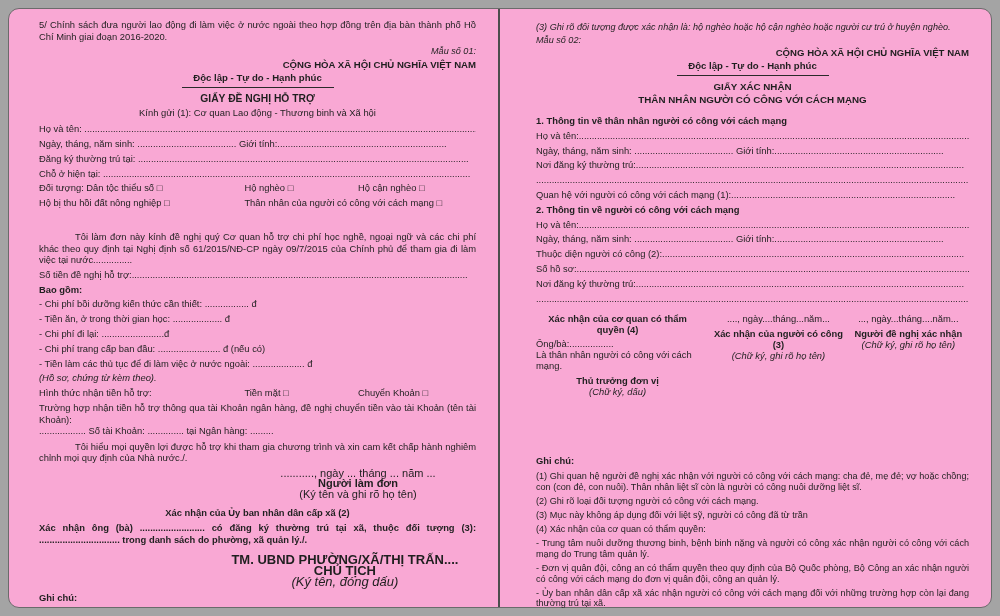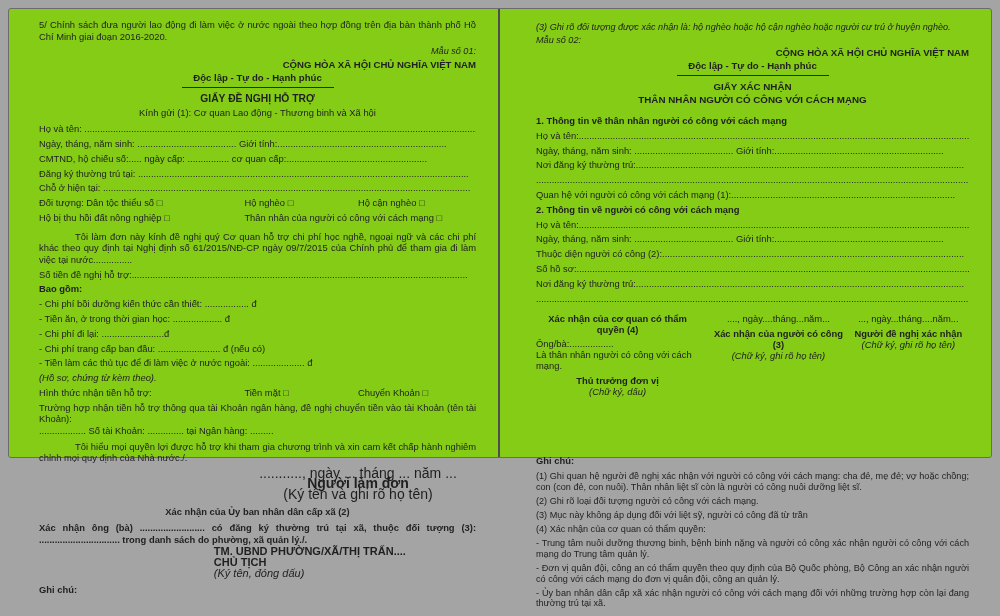--- a/index.html
+++ b/index.html
@@ -4,22 +4,22 @@
 <style>
   html,body{margin:0;padding:0;}
   body{
     width:1000px;height:616px;overflow:hidden;
     background:#a4a4a4;
     font-family:"Liberation Sans","DejaVu Sans",sans-serif;
     color:#1f1f1f;
     -webkit-font-smoothing:antialiased;
   }
   .sheet{
-    position:absolute;left:8px;top:8px;width:984px;height:450px;
-    background:#84cc16;border:1px solid #6b6b6b;border-radius:3px;
+    position:absolute;left:8px;top:8px;width:984px;height:600px;
+    background:#f9a8d4;border:1px solid #6b6b6b;border-radius:11px;
     box-sizing:border-box;
   }
   .divider{
     position:absolute;left:489px;top:0;bottom:0;width:2px;background:#4d4d4d;
   }
   .col{position:absolute;top:0;box-sizing:border-box;}
   .col-left{left:0;width:489px;padding:10px 22px 0 30px;}
   .col-right{left:491px;width:491px;padding:12px 22px 0 36px;}
 
   .f{font-size:9.4px;line-height:14.8px;white-space:nowrap;overflow:hidden;}
@@ -34,55 +34,54 @@
 
   .nat-h1{font-size:9.6px;font-weight:bold;text-align:right;line-height:13px;}
   .nat-h2{font-size:9.6px;font-weight:bold;text-align:center;line-height:13px;}
   .nat-rule{width:152px;margin:3px auto 4px auto;border-top:1px solid #2a2a2a;height:0;}
   .doc-title{font-size:10.3px;font-weight:bold;text-align:center;line-height:13px;margin-top:4px;}
   .doc-title2{font-size:9.8px;font-weight:bold;text-align:center;line-height:13px;}
 
   .row{display:flex;}
   .row .cell{white-space:nowrap;overflow:hidden;}
 
-  .sig-left{margin-left:46%;width:54%;text-align:center;font-size:14px;line-height:10.6px;margin-top:4px;}
-  .ubnd{margin-left:40%;width:60%;font-size:11px;line-height:11px;margin-top:1px;}
+  .sig-left{margin-left:46%;width:54%;text-align:center;font-size:11px;line-height:10.6px;margin-top:4px;}
+  .ubnd{margin-left:40%;width:60%;text-align:center;font-size:13px;line-height:11px;margin-top:8px;}
 
   .sig3{display:flex;margin-top:7px;font-size:9.4px;}
   .sig3 .s-col{box-sizing:border-box;}
   .sig3 .s1{width:40%;padding-right:10px;}
   .sig3 .s2{width:32%;text-align:center;}
   .sig3 .s3{width:28%;text-align:center;}
   .sig3 .head{font-weight:bold;text-align:center;line-height:11px;}
   .sig3 .date{line-height:11px;}
   .sig3 .sub{font-style:italic;line-height:11px;}
   .sig3 .plain{line-height:11px;}
 
-  .gap2{margin-top:2px;font-weight:bold;} .gap3{margin-top:5px;} .gap4{margin-top:4px;}
+  .gap2{margin-top:2px;font-weight:bold;} .gap3{margin-top:20px;} .gap4{margin-top:4px;}
 </style>
 </head>
 <body>
 
 <div class="sheet">
 
   <div class="col col-left">
     <div class="p">5/ Chính sách đưa người lao động đi làm việc ở nước ngoài theo hợp đồng trên địa bàn thành phố Hồ Chí Minh giai đoạn 2016-2020.</div>
     <div class="f i r small" style="line-height:12px;margin-top:3px;">Mẫu số 01:</div>
 
     <div class="nat-h1" style="margin-top:1px;">CỘNG HÒA XÃ HỘI CHỦ NGHĨA VIỆT NAM</div>
     <div class="nat-h2">Độc lập - Tự do - Hạnh phúc</div>
     <div class="nat-rule"></div>
 
     <div class="doc-title">GIẤY ĐỀ NGHỊ HỖ TRỢ</div>
     <div class="f c" style="line-height:14px;margin-top:1px;">Kính gửi (1): Cơ quan Lao động - Thương binh và Xã hội</div>
 
     <div style="margin-top:2px;">
       <div class="f">Họ và tên: .......................................................................................................................................................</div>
       <div class="f">Ngày, tháng, năm sinh: ...................................... Giới tính:.................................................................</div>
-      <div class="f">CMTND, hộ chiếu số:..... ngày cấp: ................ cơ quan cấp:......................................................</div>
       <div class="f">Đăng ký thường trú tại: ...............................................................................................................................</div>
       <div class="f">Chỗ ở hiện tại: .............................................................................................................................................</div>
     </div>
 
     <div class="row f">
       <span class="cell" style="width:47%;">Đối tượng: Dân tộc thiểu số □</span>
       <span class="cell" style="width:26%;">Hộ nghèo □</span>
       <span class="cell" style="width:27%;">Hộ cận nghèo □</span>
     </div>
     <div class="row f">

